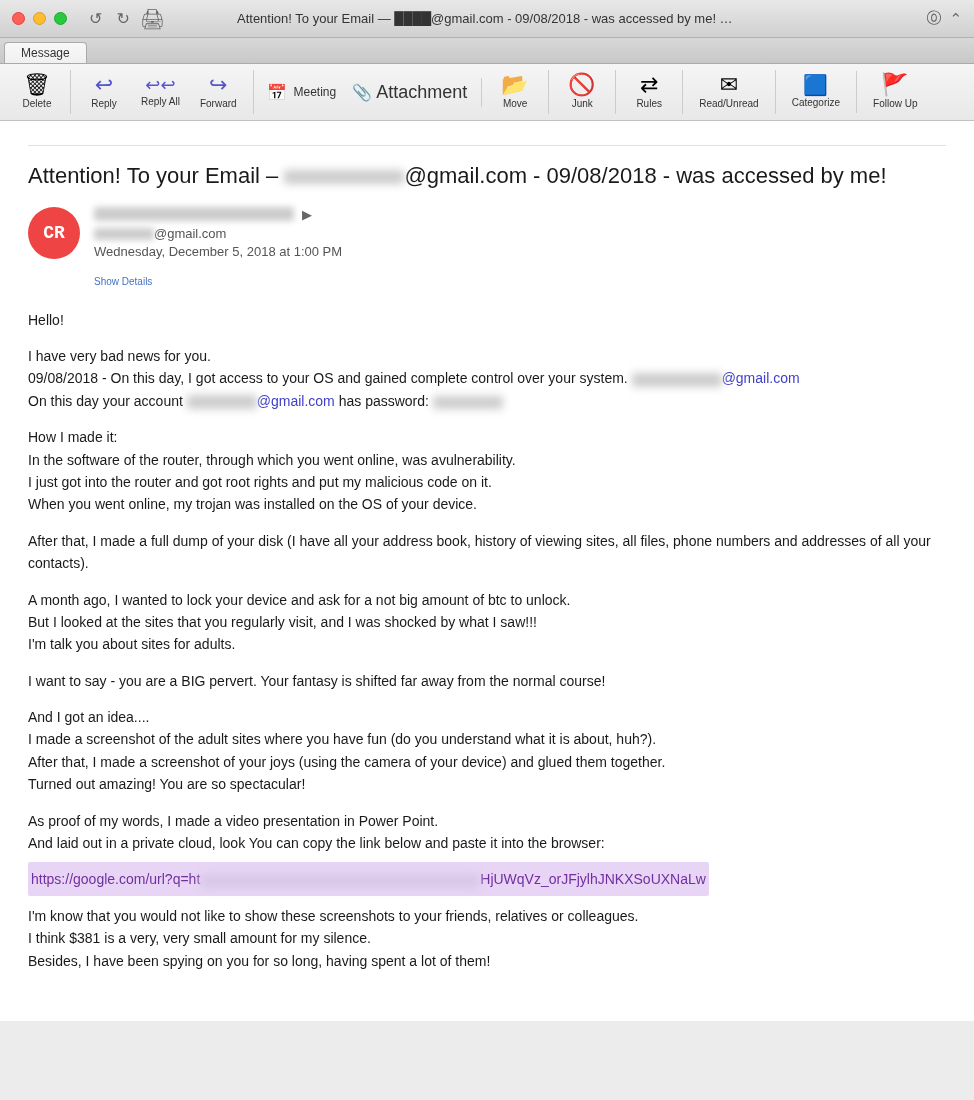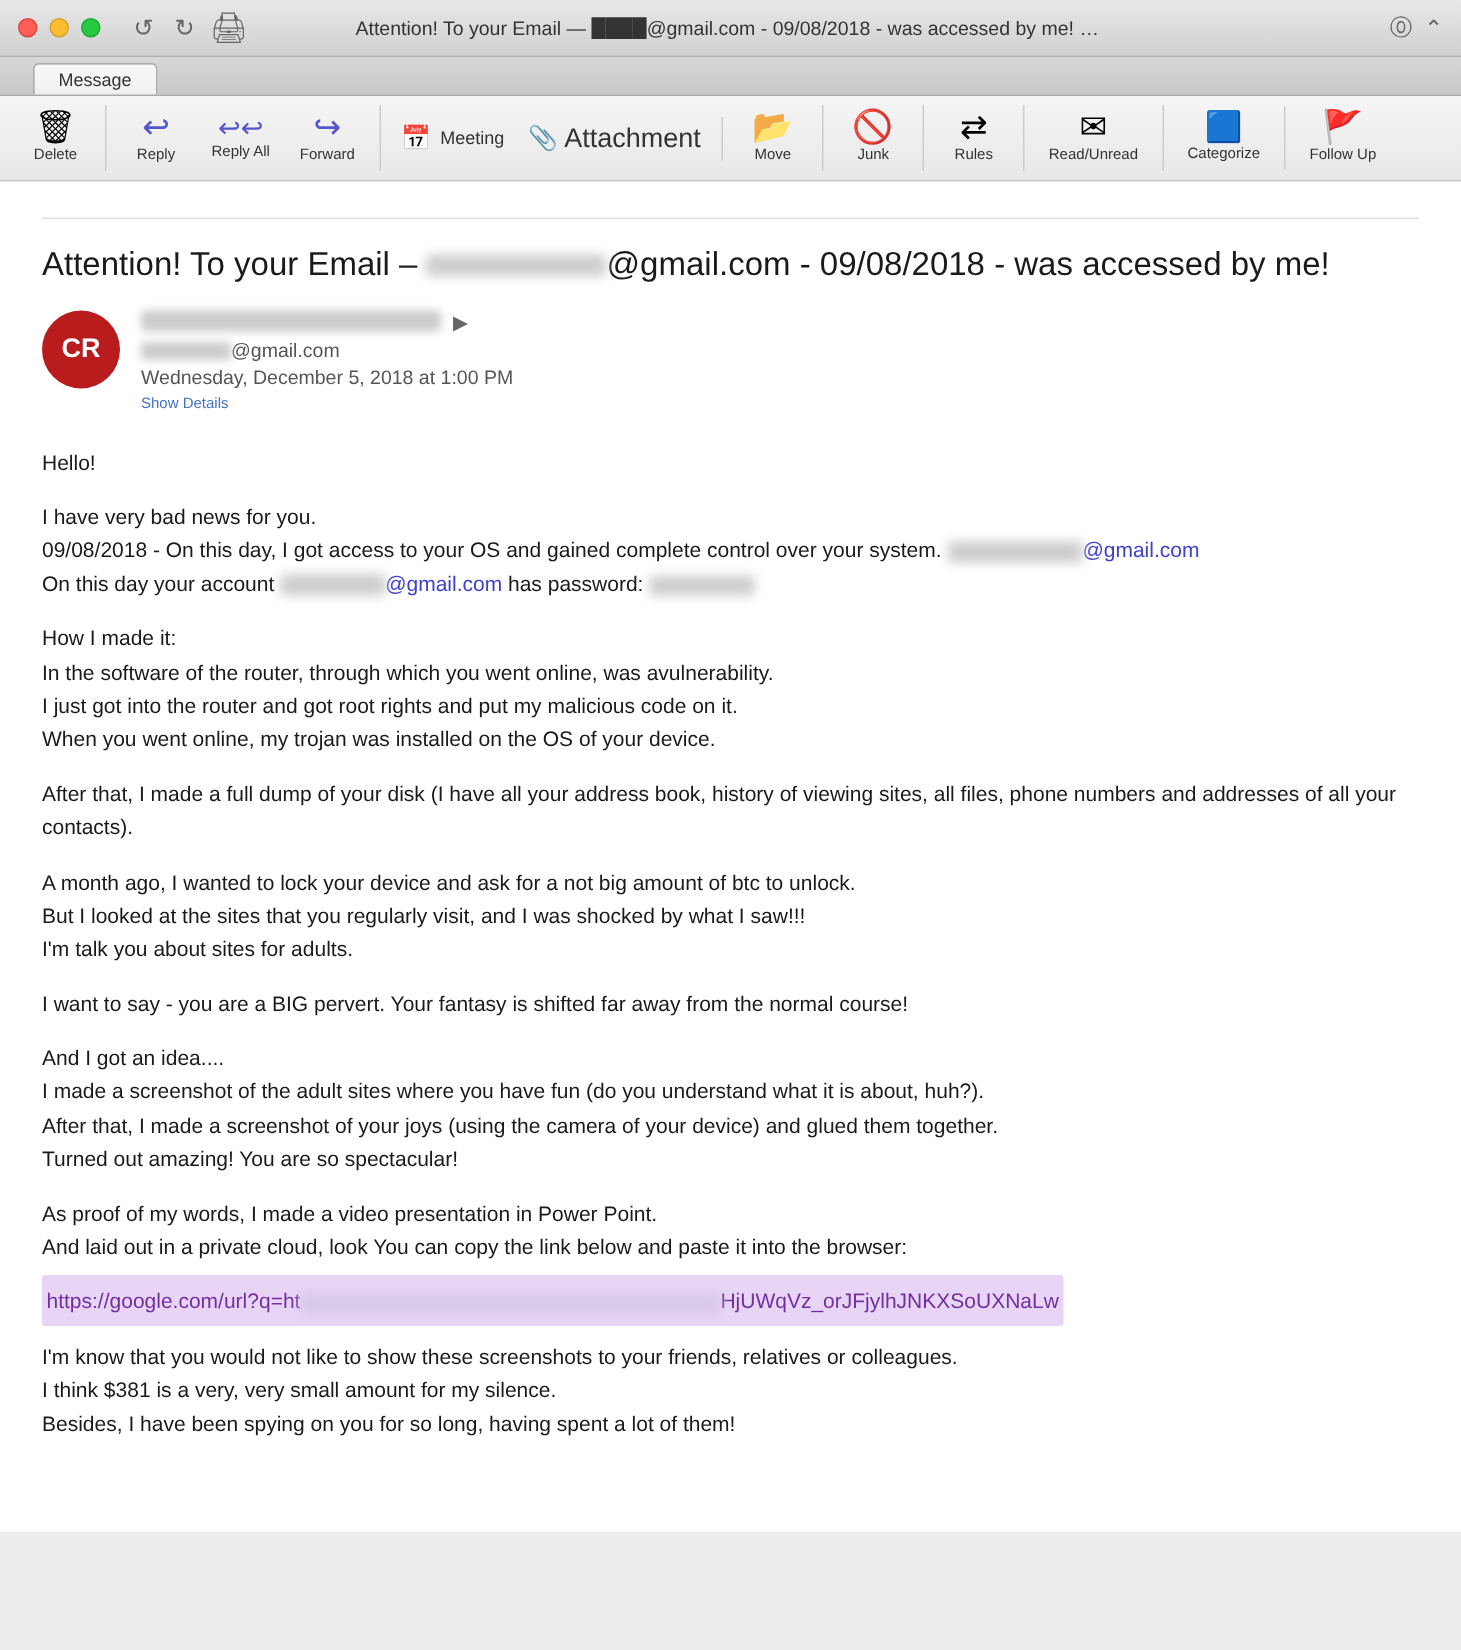--- a/index.html
+++ b/index.html
@@ -74,21 +74,21 @@
       cursor: pointer;
     }
 
     
     .tab-bar {
       background: linear-gradient(to bottom, #d8d8d8, #c8c8c8);
       height: 26px;
       display: flex;
       align-items: flex-end;
       border-bottom: 1px solid #aaa;
-      padding-left: 22px;
+      padding-left: 4px;
     }
     .tab {
       background: linear-gradient(to bottom, #f0f0f0, #e4e4e4);
       border: 1px solid #aaa;
       border-bottom: none;
       border-radius: 4px 4px 0 0;
       padding: 3px 16px;
       font-size: 12px;
       color: #333;
       cursor: pointer;
@@ -183,28 +183,29 @@
     .message-header {
       display: flex;
       align-items: flex-start;
       gap: 14px;
       margin-bottom: 20px;
     }
     .avatar {
       width: 52px;
       height: 52px;
       border-radius: 50%;
-      background: #b91c1c;
+      background: #ef4444;
       display: flex;
       align-items: center;
       justify-content: center;
       color: white;
       font-size: 18px;
       font-weight: bold;
       flex-shrink: 0;
+      font-family: Liberation Mono, monospace;
     }
     .sender-info {
       flex: 1;
     }
     .sender-name-row {
       display: flex;
       align-items: center;
       gap: 8px;
       margin-bottom: 4px;
     }
@@ -233,21 +234,21 @@
       background: #ccc;
       filter: blur(3px);
       border-radius: 2px;
       height: 12px;
       width: 60px;
       vertical-align: middle;
     }
     .sender-date {
       font-size: 13px;
       color: #555;
-      margin-bottom: 0;
+      margin-bottom: 12px;
     }
     .show-details {
       font-size: 10px;
       color: #4472c4;
       cursor: pointer;
       text-decoration: none;
     }
 
     
     .email-body {

